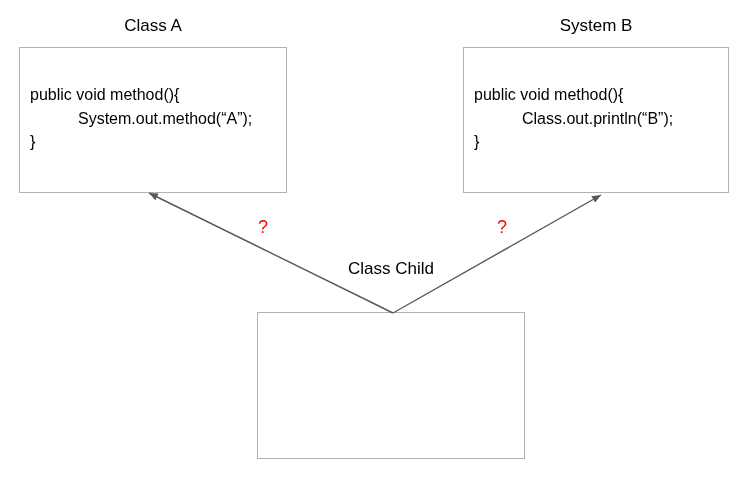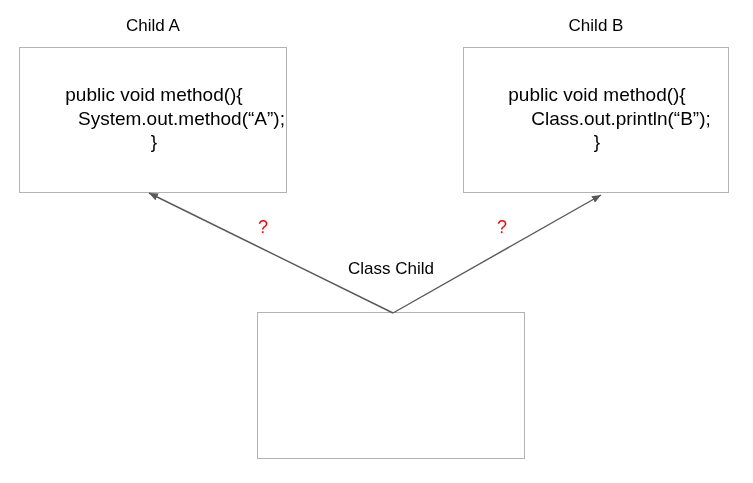--- a/index.html
+++ b/index.html
@@ -35,25 +35,24 @@
   .box {
     position: absolute;
     background: var(--box-fill);
     border: 1px solid var(--box-border);
   }
   .box-a { left: 19px;  top: 47px;  width: 268px; height: 146px; }
   .box-b { left: 463px; top: 47px;  width: 266px; height: 146px; }
   .box-child { left: 257px; top: 312px; width: 268px; height: 147px; }
   .code {
     padding: 35px 8px 0 10px;
-    font-size: 19px;
+    font-size: 16px;
     line-height: 23.5px;
     color: var(--text-color);
     white-space: nowrap;
-    text-align: center;
   }
   .code-line.indent { padding-left: 48px; }
   .arrow-layer {
     position: absolute;
     left: 0; top: 0;
     width: 753px; height: 483px;
     pointer-events: none;
   }
   .arrow-layer line {
     stroke: var(--arrow-color);
@@ -69,23 +68,23 @@
     color: var(--question-color);
   }
   .q-left  { left: 243px; top: 216px; }
   .q-right { left: 482px; top: 216px; }
 </style>
 </head>
 <body>
 
 <div class="canvas">
 
-  <div class="title title-a">Child A</div>
+  <div class="title title-a">Class A</div>
 
-  <div class="title title-b">Child B</div>
+  <div class="title title-b">System B</div>
 
   <div class="box box-a">
     <div class="code">
       <div class="code-line">public void method(){</div>
       <div class="code-line indent">System.out.method(“A”);</div>
       <div class="code-line">}</div>
     </div>
   </div>
 
   <div class="box box-b">

